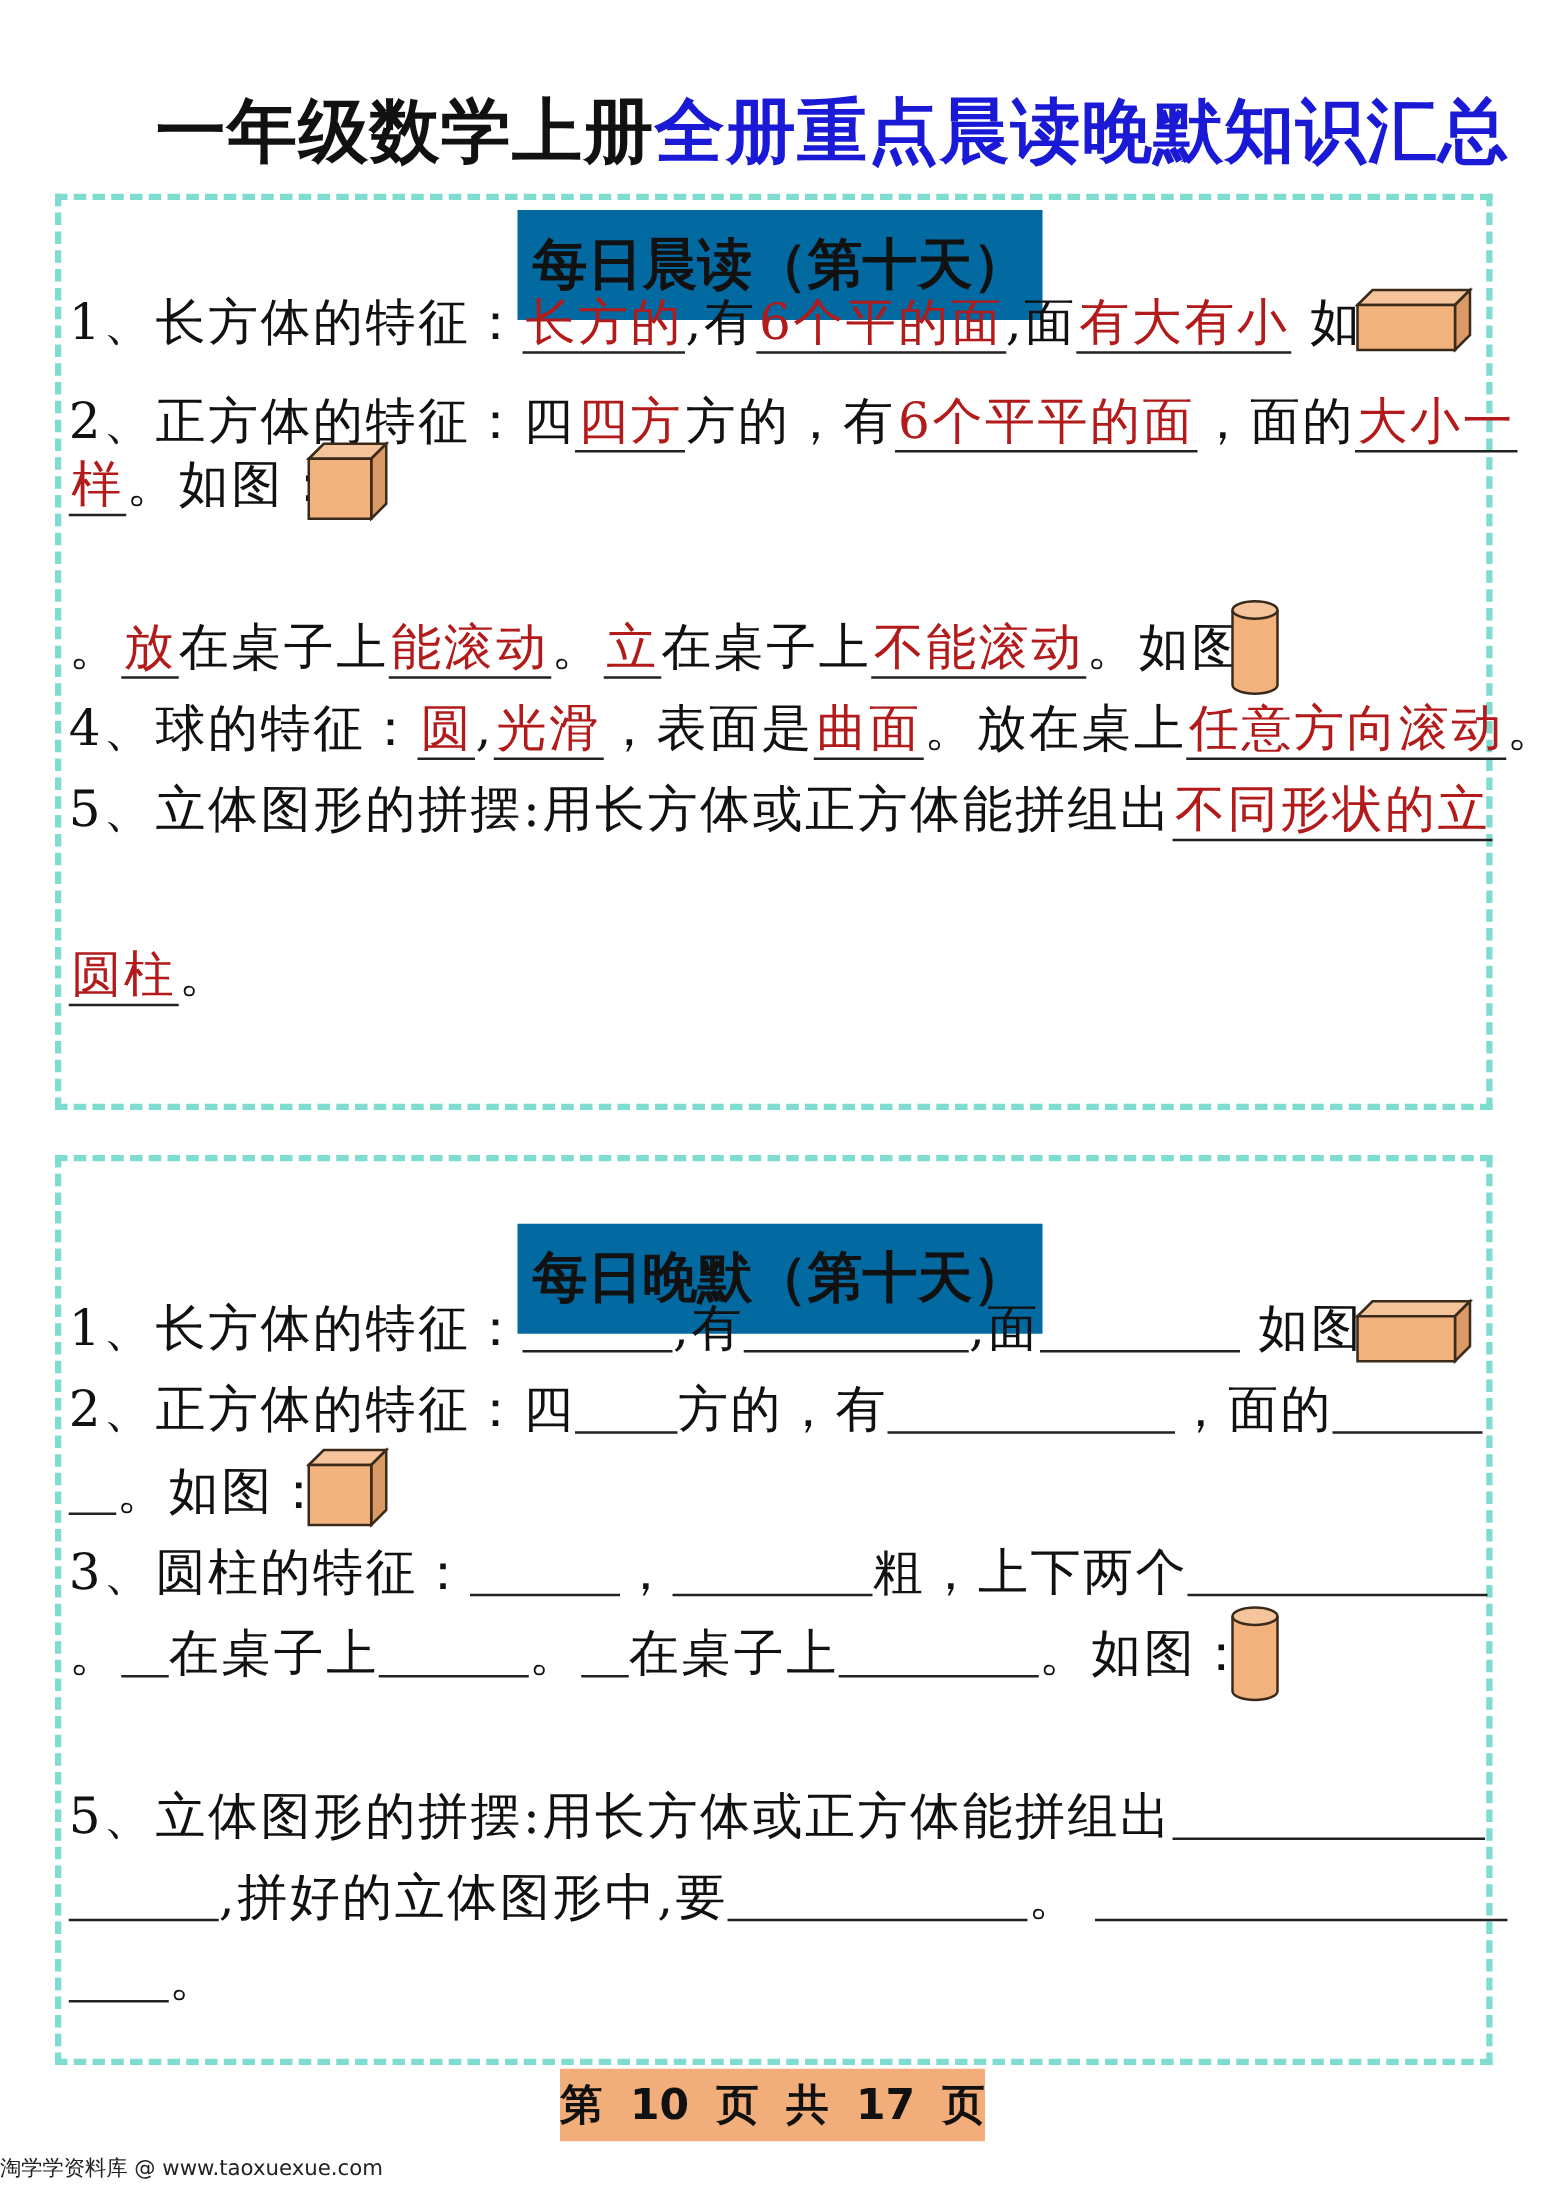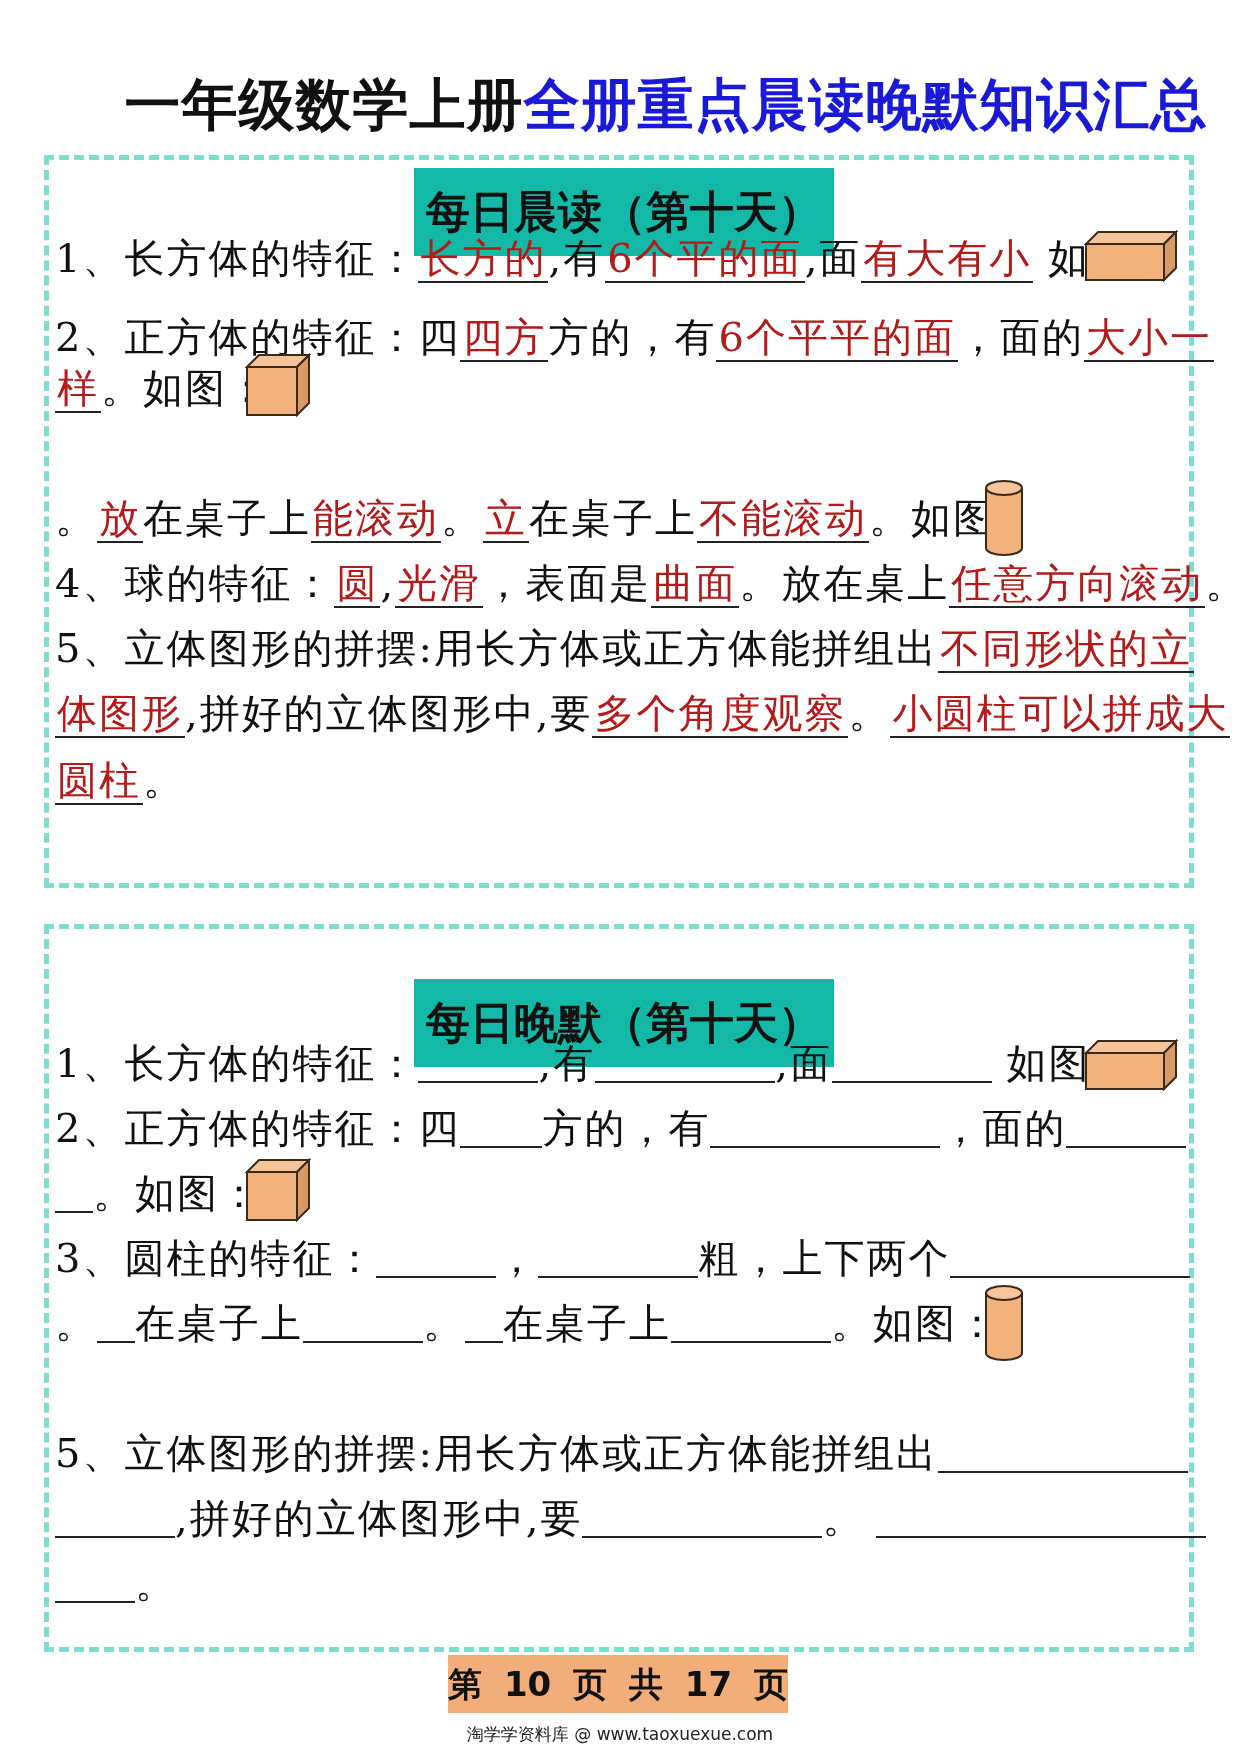--- a/index.html
+++ b/index.html
@@ -17,42 +17,42 @@
   .page-title .blue { color: #1a1ad6; }
 
   .box {
     position: absolute; left: 44px; width: 1150px;
     border: 5px dashed #7fdcd0; box-sizing: border-box;
   }
   .box.morning { top: 155px; height: 733px; }
   .box.evening { top: 924px; height: 728px; }
 
   .box-header {
-    position: absolute; left: 365px; width: 420px; height: 88px; background: #14b8a6;
+    position: absolute; left: 365px; width: 420px; height: 88px; background: #0369a1;
     text-align: center; font-family: "DejaVu Serif", serif; font-weight: bold; font-size: 44px; line-height: 88px;
   }
   .box.morning .box-header { top: 8px; }
   .box.evening .box-header { top: 10px; margin-top: 40px; }
 
   .line {
     position: absolute; left: 6px; right: 6px; height: 60px;
     font-size: 40px; line-height: 60px; white-space: nowrap; letter-spacing: 2px;
   }
   .ans { color: #b31b1b; border-bottom: 2px solid #222; padding: 0 2px; }
   .blank { display: inline-block; border-bottom: 2px solid #222; height: 40px; vertical-align: -6px; }
 
   .shape { position: absolute; }
 
   .footer {
     position: absolute; left: 448px; top: 1655px; width: 340px; height: 58px; background: #f1ae7a;
     text-align: center; font-family: "DejaVu Sans", sans-serif; font-weight: bold; font-size: 34px; line-height: 58px;
     word-spacing: 10px;
   }
   .watermark {
-    position: absolute; left: 0; top: 1723px; width: 1240px; text-align: center;
+    position: absolute; left: 0; top: 1723px; width: 1240px; text-align: left;
     font-family: "DejaVu Sans", sans-serif; font-size: 17px; color: #222;
   }
 </style>
 </head>
 <body>
 
 <div class="page-title">
   <span class="black">一年级数学上册</span><span class="blue">全册重点晨读晚默知识汇总</span>
 </div>
 
@@ -86,23 +86,20 @@
   <svg class="shape" style="left:933px; top:318px" width="44" height="80" viewBox="0 0 44 80">
     <path d="M4,10 L4,70 A18,7 0 0 0 40,70 L40,10" fill="#f2b27d" stroke="#3a2a1a" stroke-width="2"></path>
     <ellipse cx="22" cy="10" rx="18" ry="7" fill="#f5c49a" stroke="#3a2a1a" stroke-width="2"></ellipse>
   </svg>
 
   <div class="line" style="top:393px">
     <span>4、球的特征：</span><span class="ans">圆</span><span>,</span><span class="ans">光滑</span><span>，表面是</span><span class="ans">曲面</span><span>。放在桌上</span><span class="ans">任意方向滚动</span><span>。</span>
   </div>
   <div class="line" style="top:458px">
     <span>5、立体图形的拼摆:用长方体或正方体能拼组出</span><span class="ans">不同形状的立</span>
-  </div>
-  <div class="line" style="top:523px">
-    <span class="ans">体图形</span><span>,拼好的立体图形中,要</span><span class="ans">多个角度观察</span><span>。</span><span class="ans">小圆柱可以拼成大</span>
   </div>
   <div class="line" style="top:590px">
     <span class="ans">圆柱</span><span>。</span>
   </div>
 </div>
 
 <div class="box evening">
   <div class="box-header">每日晚默（第十天）</div>
 
   <div class="line" style="top:104px">

